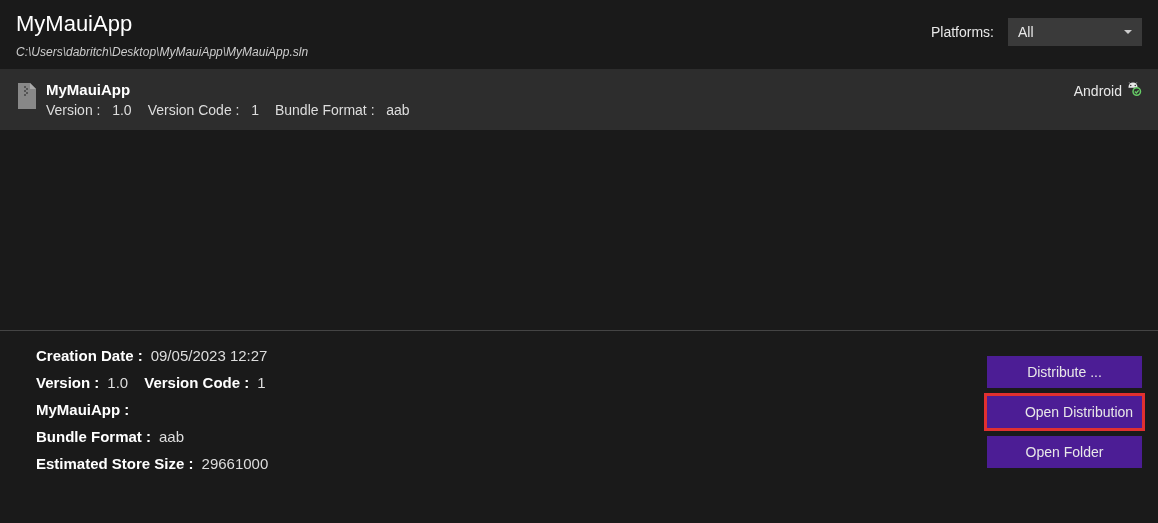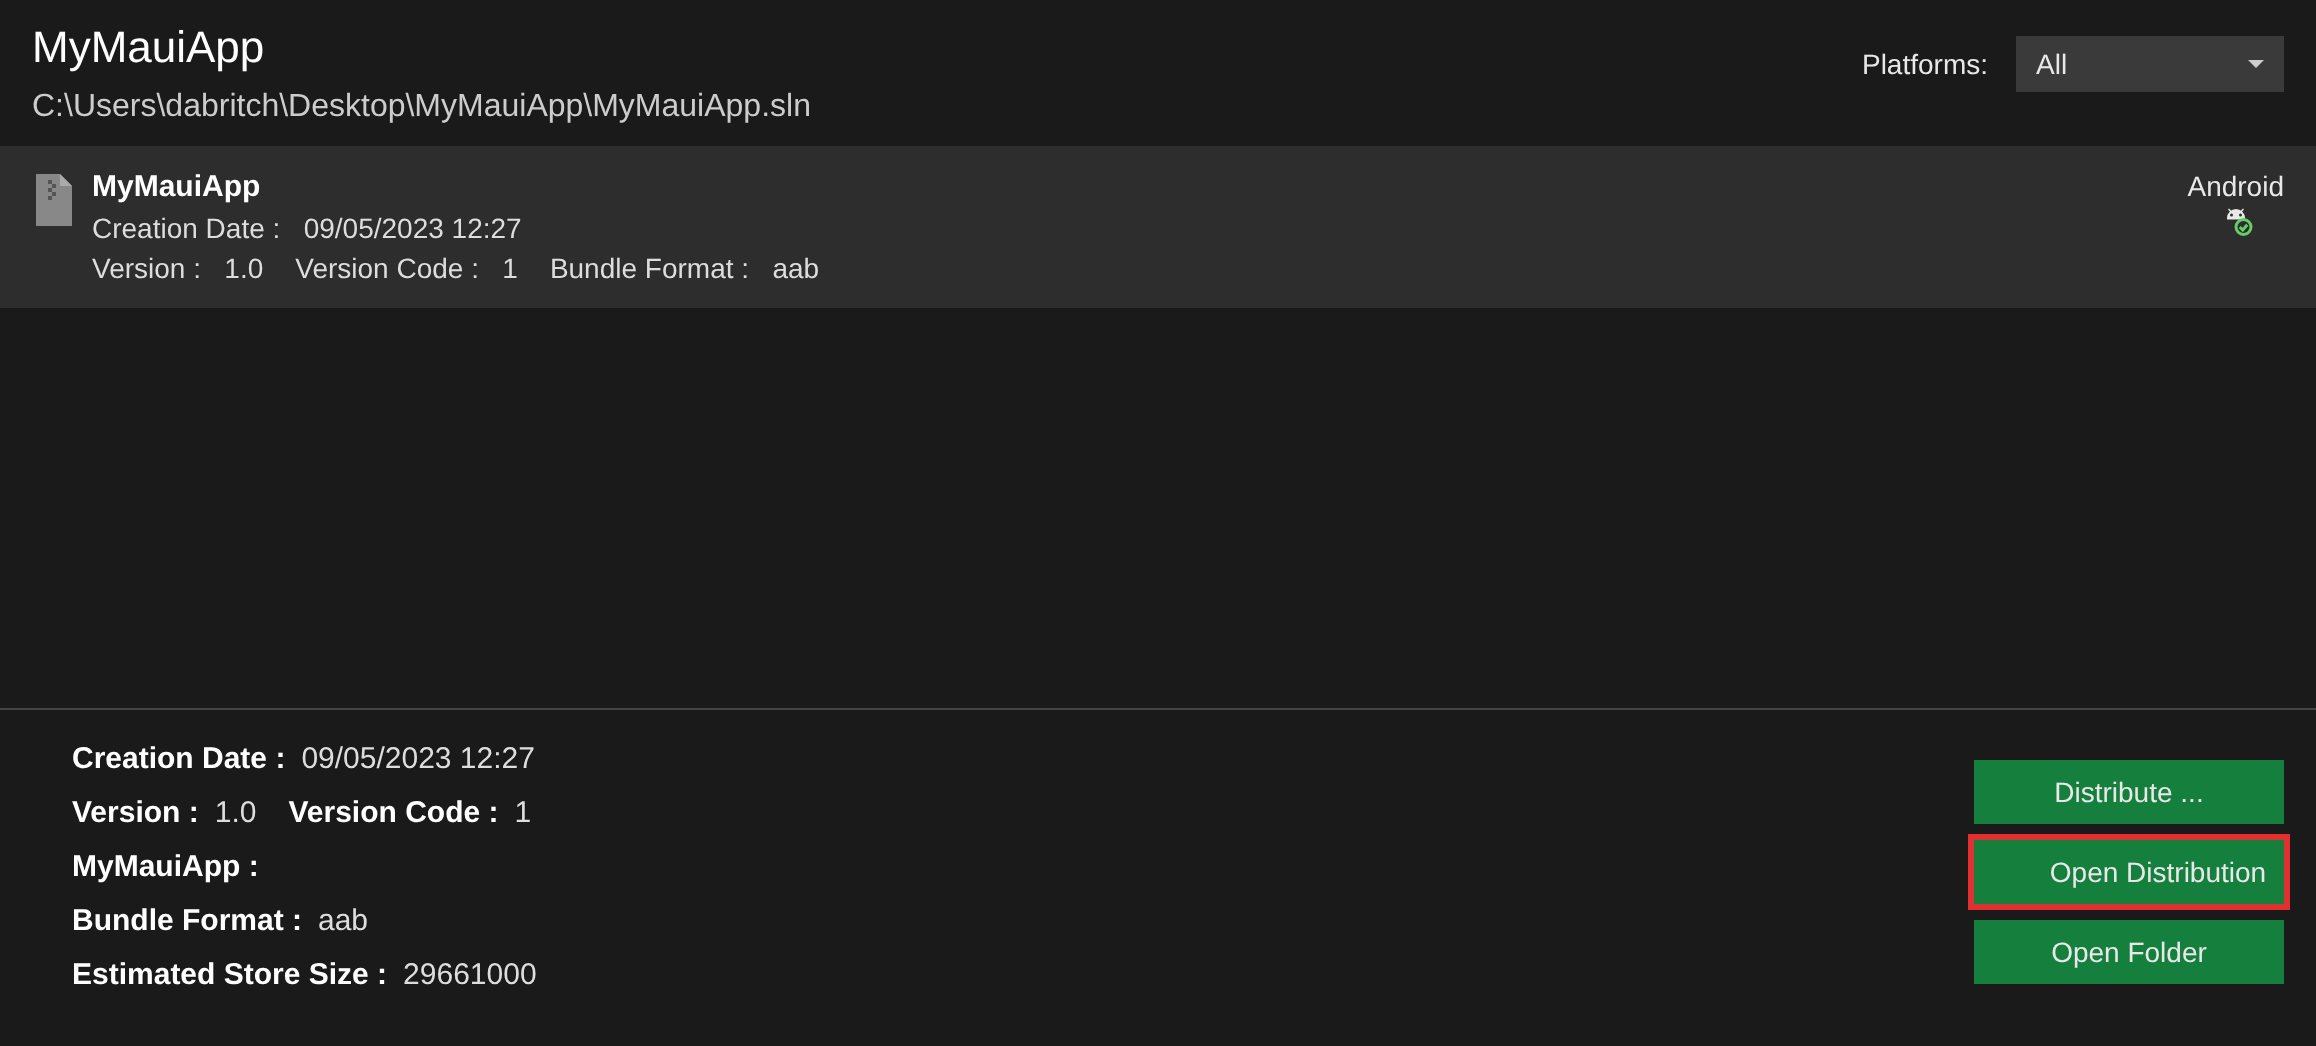--- a/index.html
+++ b/index.html
@@ -26,23 +26,24 @@
       display: flex;
       flex-direction: column;
     }
     .app-title {
       font-size: 22px;
       font-weight: 400;
       color: #fff;
       line-height: 1.3;
     }
     .solution-path {
-      font-size: 16px;
+      font-size: 12px;
       color: #ccc;
       margin-top: 6px;
+      font-style: italic;
     }
     .header-right {
       display: flex;
       align-items: center;
       gap: 14px;
       margin-top: 8px;
       text-align: center;
     }
     .platforms-label {
       color: #e8e8e8;
@@ -101,21 +102,20 @@
     }
     .archive-sub2 {
       color: #ddd;
       font-size: 14px;
       margin-top: 4px;
       display: flex;
       gap: 16px;
     }
     .archive-right {
       display: flex;
-      flex-direction: column;
       align-items: center;
       gap: 2px;
     }
     .platform-name {
       color: #e8e8e8;
       font-size: 14px;
     }
     .android-icon {
       font-size: 16px;
       line-height: 1;
@@ -155,21 +155,21 @@
       display: flex;
       gap: 16px;
     }
     .details-right {
       display: flex;
       flex-direction: column;
       gap: 8px;
       padding-bottom: 4px;
     }
     .action-button {
-      background: #15803d;
+      background: #4c1d95;
       border: none;
       color: #e8e8e8;
       padding: 8px 0;
       width: 155px;
       text-align: center;
       cursor: pointer;
       font-size: 14px;
       font-family: inherit;
     }
     .highlighted {
@@ -201,25 +201,20 @@
       <path d="M2 0 L14 0 L20 6 L20 26 L2 26 Z" fill="#888"></path>
       <path d="M14 0 L14 6 L20 6 Z" fill="#aaa"></path>
       <rect x="8" y="3" width="2" height="2" fill="#555"></rect>
       <rect x="10" y="5" width="2" height="2" fill="#555"></rect>
       <rect x="8" y="7" width="2" height="2" fill="#555"></rect>
       <rect x="10" y="9" width="2" height="2" fill="#555"></rect>
       <rect x="8" y="11" width="2" height="2" fill="#555"></rect>
     </svg>
     <div class="archive-info">
       <div class="archive-name">MyMauiApp</div>
-      <div class="archive-sub1">
-        <span>Creation Date :</span>
-        <span>&nbsp;</span>
-        <span>09/05/2023 12:27</span>
-      </div>
       <div class="archive-sub2">
         <span>
           <span>Version :</span>
           <span>&nbsp;</span>
           <span>1.0</span>
         </span>
         <span>
           <span>Version Code :</span>
           <span>&nbsp;</span>
           <span>1</span>

